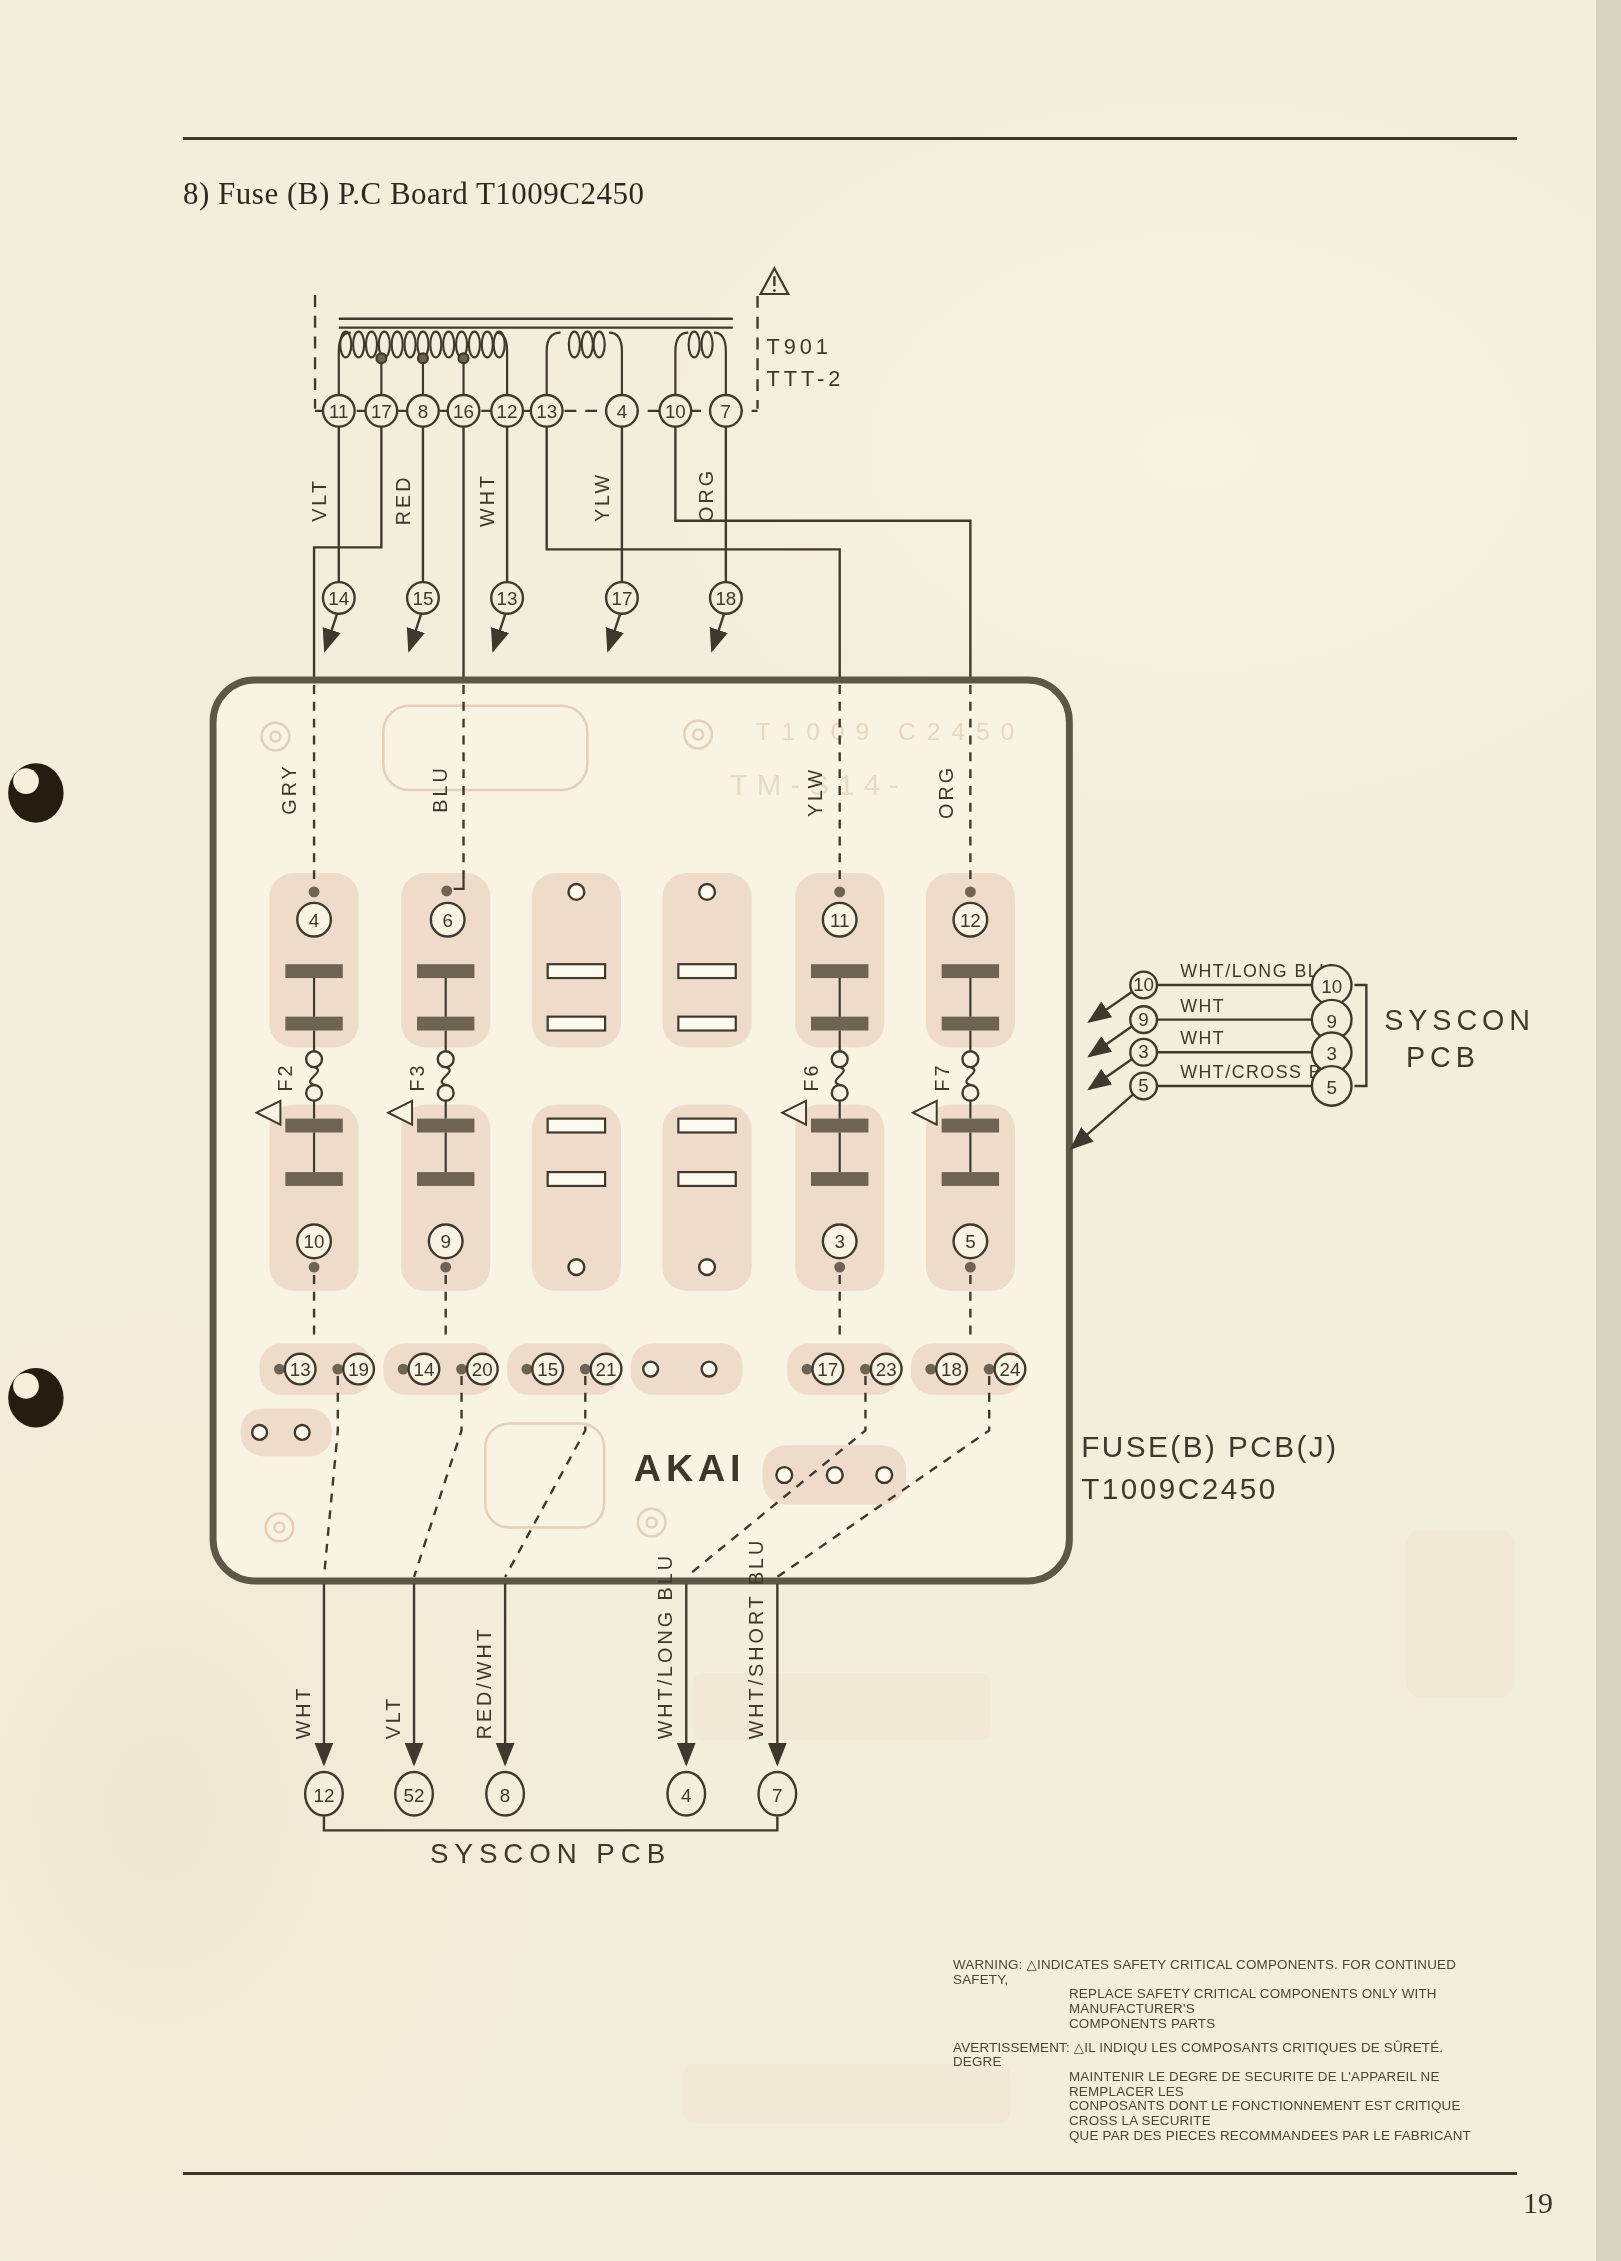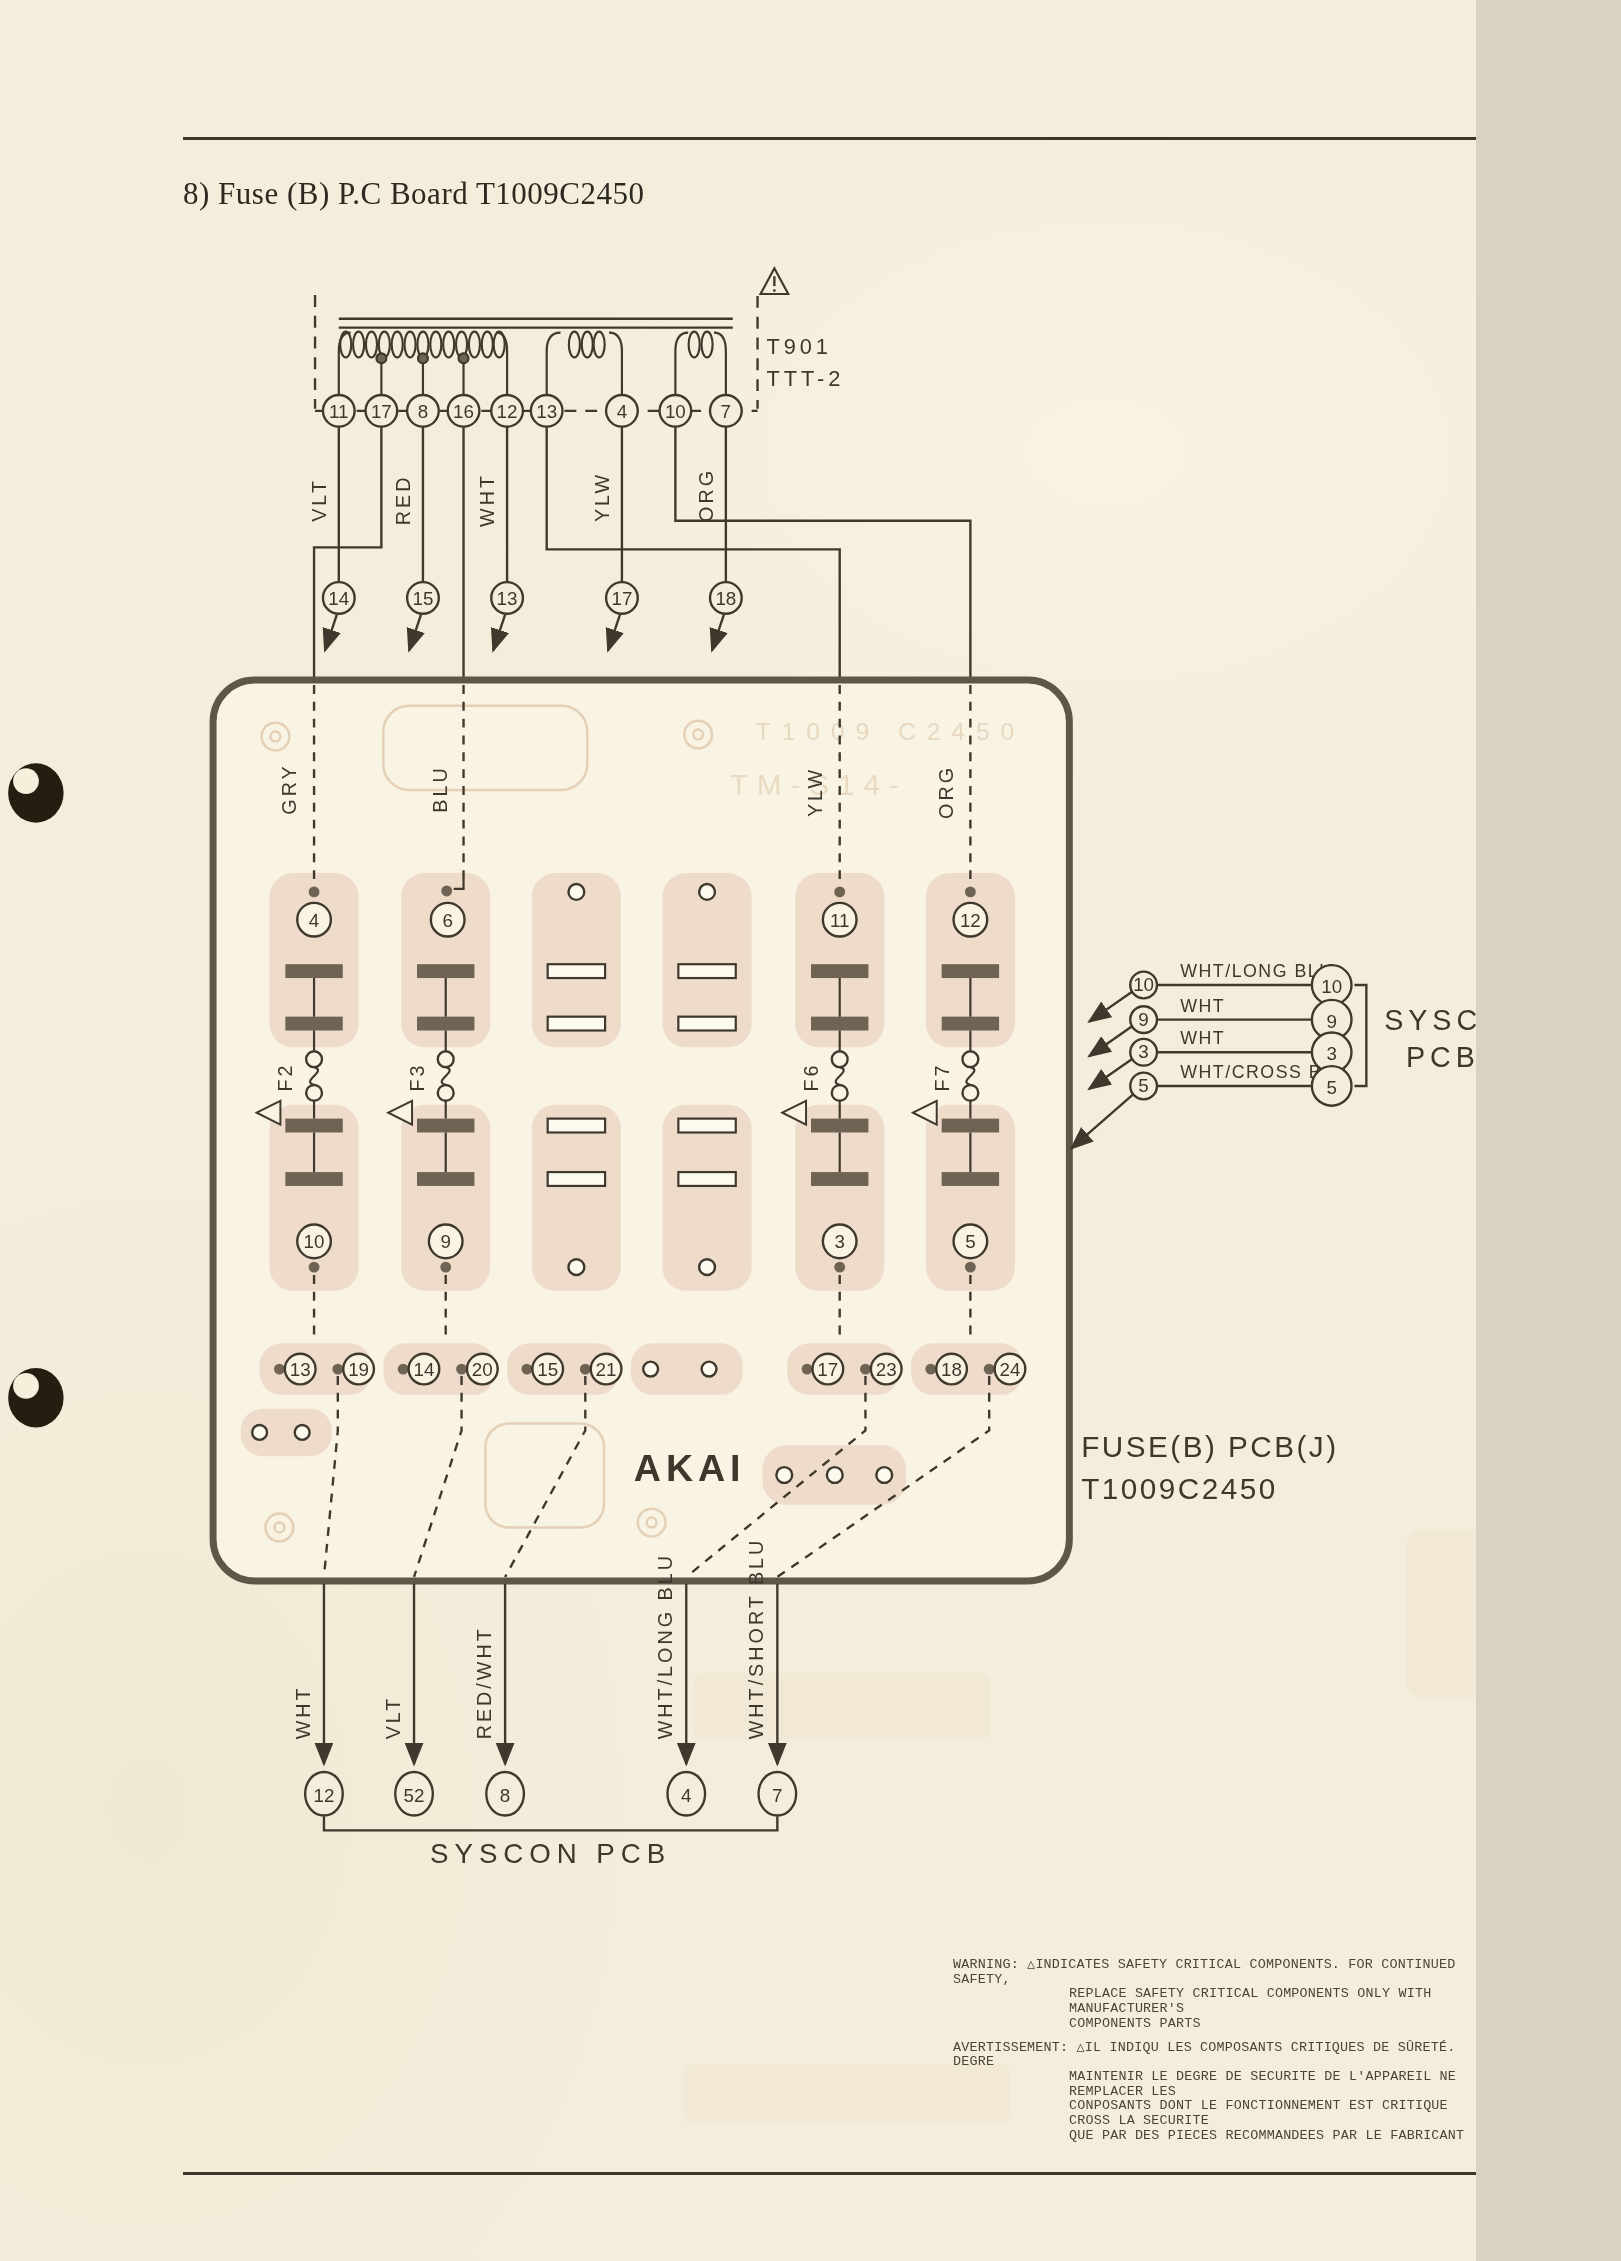--- a/index.html
+++ b/index.html
@@ -1,28 +1,28 @@
 <!DOCTYPE html>
 <html><head>
 <meta charset="utf-8">
 <style>
   html,body{margin:0;padding:0;background:#d8d2c0;}
-  .page{position:relative;width:1476px;height:2261px;overflow:hidden;
+  .page{position:relative;width:1596px;height:2261px;overflow:hidden;
         background:#f3eedc;
         background-image:radial-gradient(ellipse 891px 594px at 75% 20%, #f7f2e2 0%, rgba(247,242,226,0) 60%),
                          radial-gradient(ellipse 693px 891px at 10% 80%, #efe9d3 0%, rgba(239,233,211,0) 70%);
         font-family:"Liberation Sans",sans-serif;}
   .rule{position:absolute;left:183px;width:1334px;height:3px;background:#3c372c;}
   .title{position:absolute;left:183px;top:176px;font-family:"Liberation Serif",serif;
          font-size:31px;color:#2e2920;letter-spacing:0.5px;}
   .pagenum{position:absolute;left:1523px;top:2186px;font-family:"Liberation Serif",serif;
            font-size:30px;color:#38332a;}
   .warn{position:absolute;left:953px;top:1958px;width:535px;color:#4a4437;
         font-size:13.4px;line-height:14.7px;letter-spacing:0.2px;}
-  .warn .blk{margin-bottom:9px;font-family:Liberation Mono, monospace;}
+  .warn .blk{margin-bottom:9px;}
   .warn .ind{margin-left:116px;}
   svg text{font-family:"Liberation Sans",sans-serif;fill:#3e382c;}
   .w{stroke:#3f392d;stroke-width:2.4;fill:none;}
   .w2{stroke:#3f392d;stroke-width:2.2;fill:none;}
   .d{stroke-dasharray:12 9;}
   .d2{stroke-dasharray:9 8;}
   .cir{fill:#f3eedc;stroke:#3f392d;stroke-width:2.4;}
   .cirp{fill:#f8f3e3;stroke:#3f392d;stroke-width:2.4;}
   .num{text-anchor:middle;font-size:19px;}
   .rl{font-size:20px;letter-spacing:3px;text-anchor:middle;}

